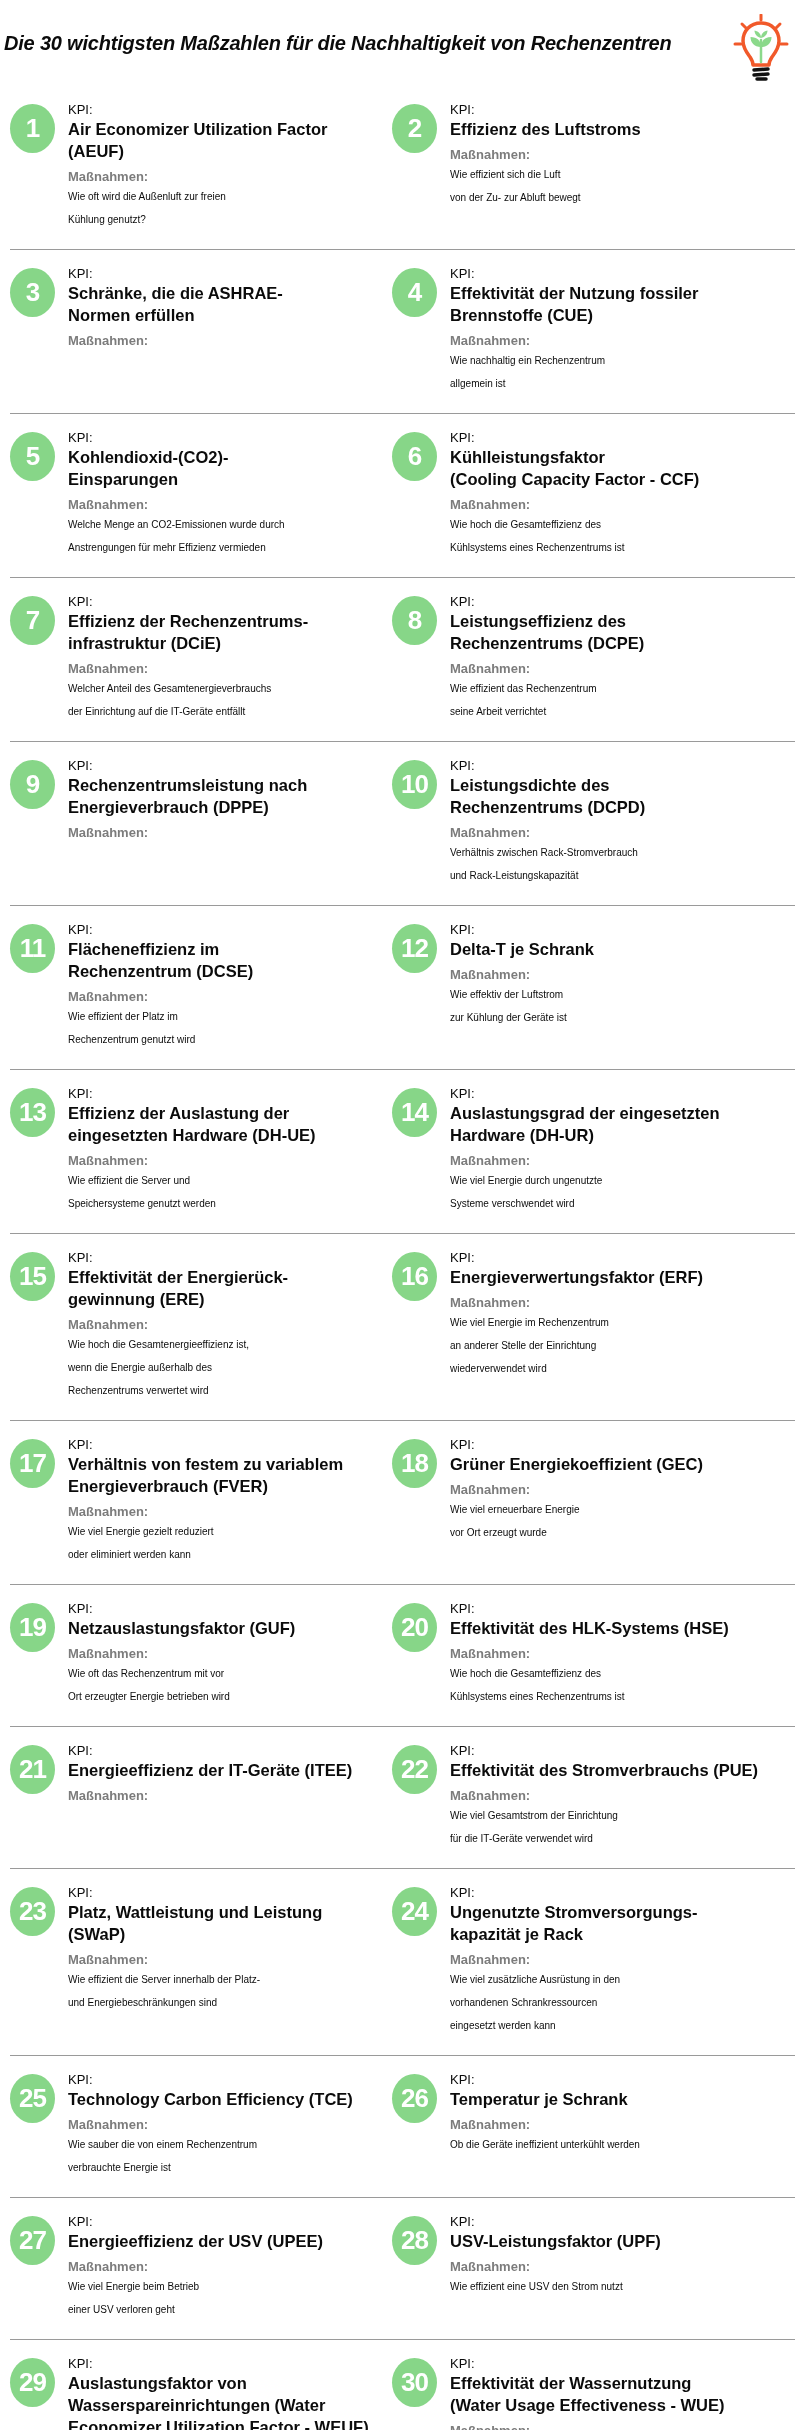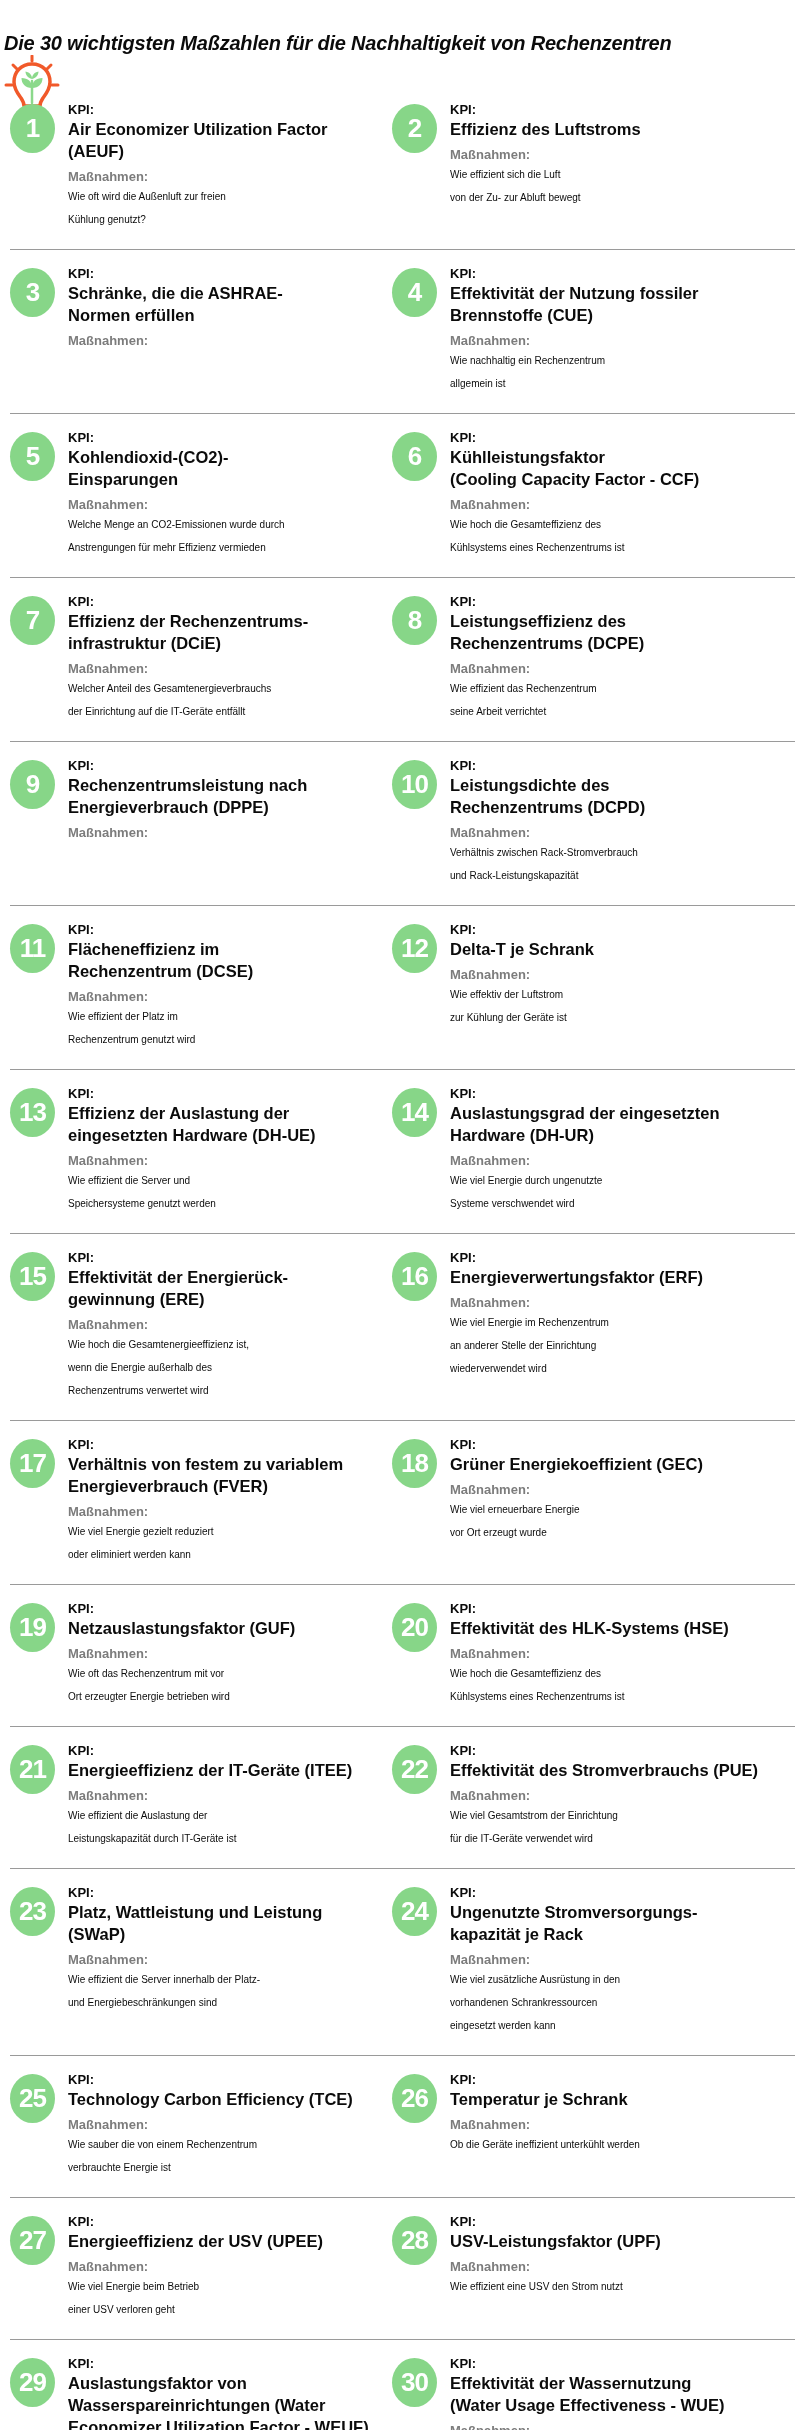--- a/index.html
+++ b/index.html
@@ -18,21 +18,20 @@
     font-family:"Liberation Sans", sans-serif;
     color:var(--ink);
     overflow-x:hidden;
   }
   
   .header{
     display:flex;
     align-items:flex-start;
     padding:14px 6px 0 4px;
     height:86px;
-    flex-direction:column;
   }
   .page-title{
     font-size:20px;
     font-weight:bold;
     font-style:italic;
     letter-spacing:-0.2px;
     white-space:nowrap;
     padding-top:18px;
     flex:1 1 auto;
     color:var(--ink);
@@ -63,21 +62,21 @@
     display:flex;
     align-items:center;
     justify-content:center;
     margin-right:13px;
     margin-top:2px;
     letter-spacing:-1px;
   }
   .itext{flex:1 1 auto;min-width:0;}
   .kpi-label{
     font-size:13px;
-    font-weight:bold;
+    font-weight:normal;
     line-height:16px;
     color:var(--ink);
   }
   .kpi-name{
     font-size:16.5px;
     font-weight:bold;
     line-height:22px;
     white-space:pre;
     color:var(--ink);
     margin-bottom:6px;
@@ -401,22 +400,20 @@
     </div>
     <div class="row">
       <article class="item">
     <div class="badge">
       <span>21</span>
     </div>
     <div class="itext">
       <div class="kpi-label">KPI:</div>
       <div class="kpi-name">Energieeffizienz der IT-Geräte (ITEE)</div>
       <div class="mass-label">Maßnahmen:</div>
-      <div class="mass-desc">Wie effizient die Auslastung der
-Leistungskapazität durch IT-Geräte ist</div>
     </div>
   </article>
       <article class="item">
     <div class="badge">
       <span>22</span>
     </div>
     <div class="itext">
       <div class="kpi-label">KPI:</div>
       <div class="kpi-name">Effektivität des Stromverbrauchs (PUE)</div>
       <div class="mass-label">Maßnahmen:</div>

